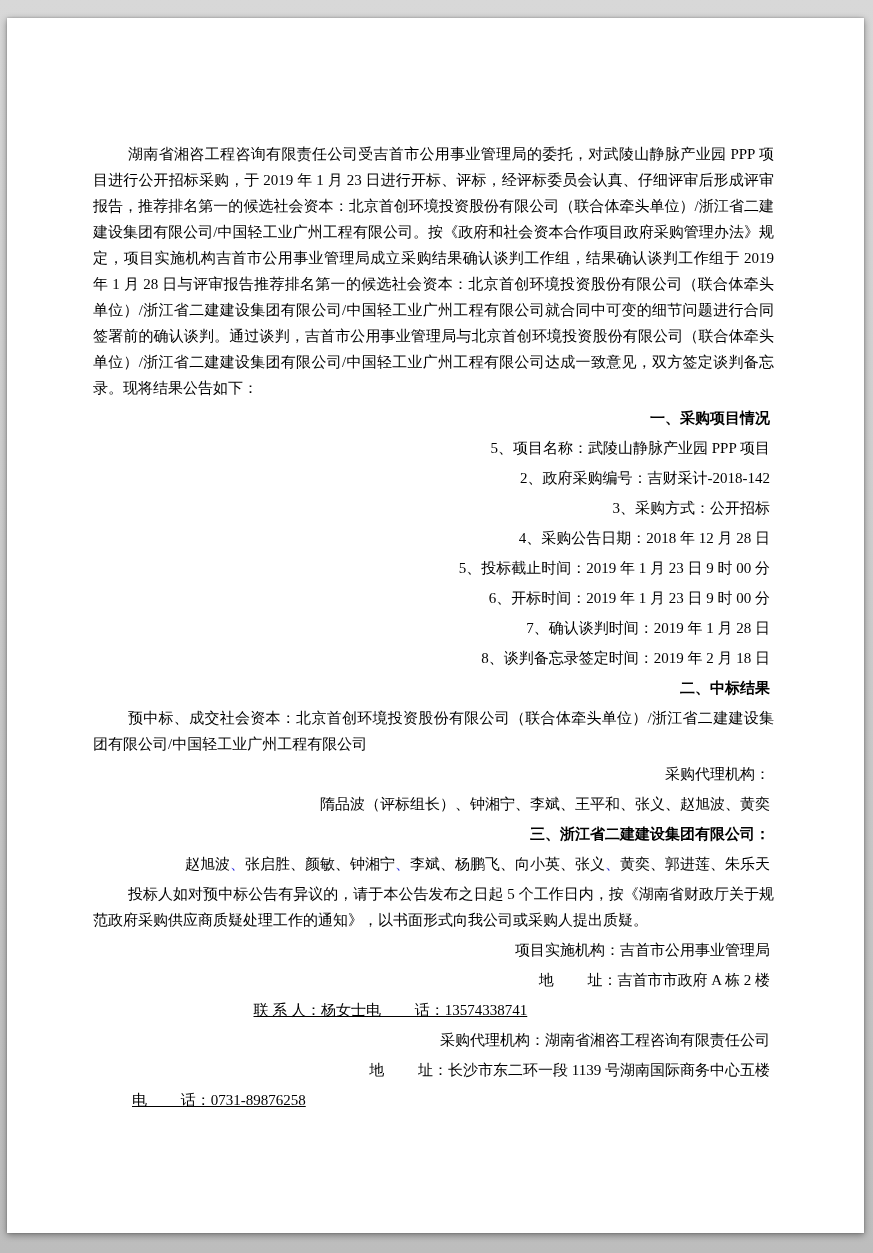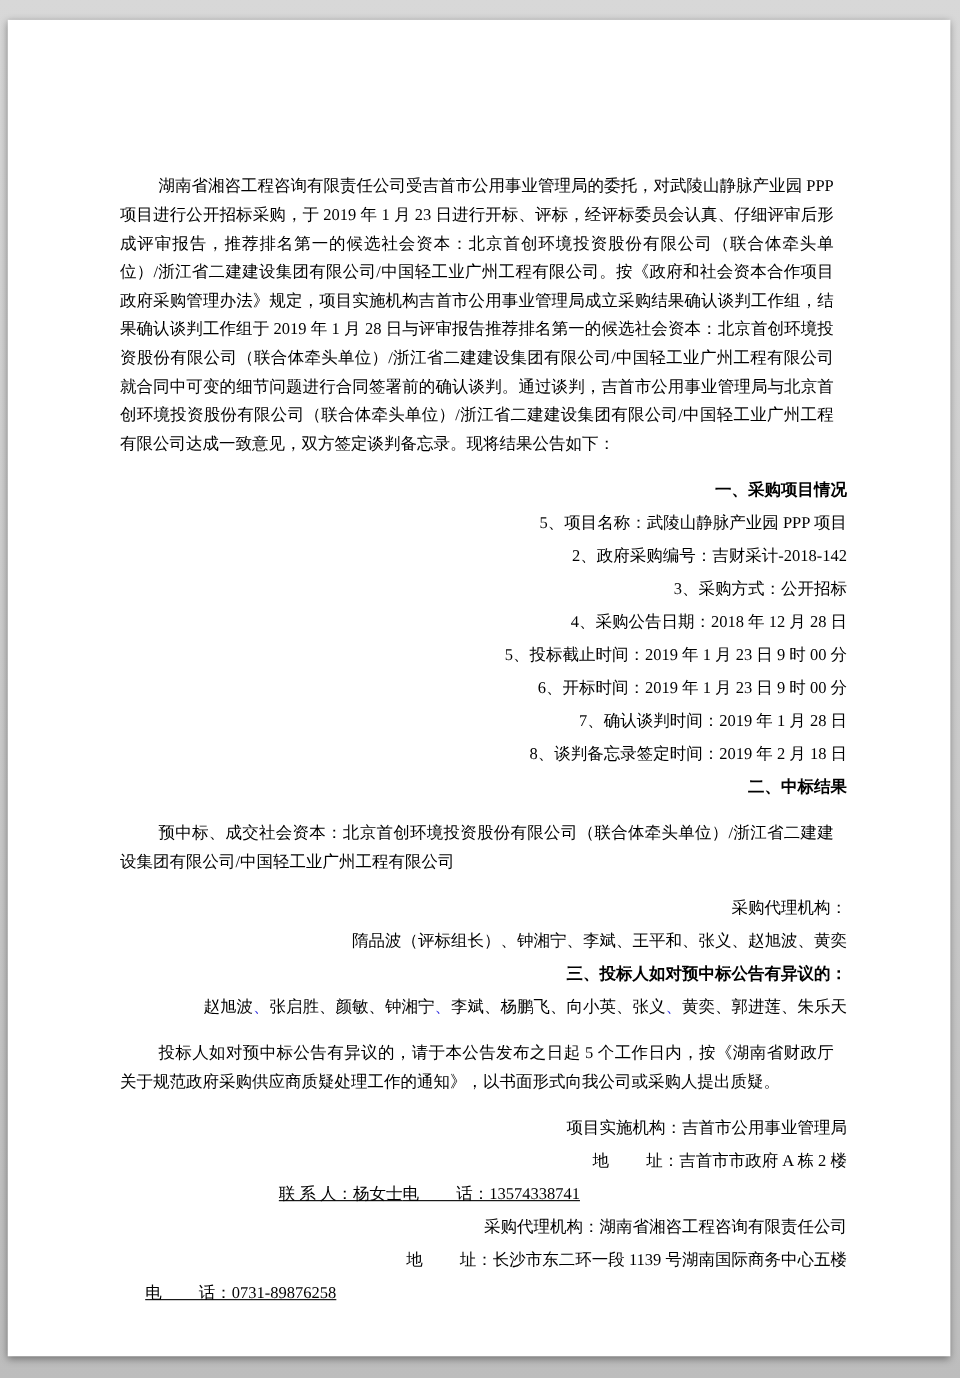--- a/index.html
+++ b/index.html
@@ -27,21 +27,21 @@
     box-sizing: border-box;
     width: 100%;
     height: 100%;
     padding: 123px 90px 40px 86px;
     font-size: 15px;
     line-height: 26px;
     color: #000000;
     text-align: justify;
   }
   .para {
-    margin: 16px;
+    margin: 0;
     text-indent: 35px;
   }
   .line {
     margin: 4px;
     padding-left: 35px;
     text-align: right;
   }
   .heading {
     font-weight: bold;
   }
@@ -70,21 +70,21 @@
     <div class="line">5、投标截止时间：2019 年 1 月 23 日 9 时 00 分</div>
     <div class="line">6、开标时间：2019 年 1 月 23 日 9 时 00 分</div>
     <div class="line">7、确认谈判时间：2019 年 1 月 28 日</div>
     <div class="line">8、谈判备忘录签定时间：2019 年 2 月 18 日</div>
 
     <div class="line heading">二、中标结果</div>
     <p class="para">预中标、成交社会资本：北京首创环境投资股份有限公司（联合体牵头单位）/浙江省二建建设集团有限公司/中国轻工业广州工程有限公司</p>
     <div class="line">采购代理机构：</div>
     <div class="line">隋品波（评标组长）、钟湘宁、李斌、王平和、张义、赵旭波、黄奕</div>
 
-    <div class="line heading">三、投标人如对预中标公告有异议的：</div>
+    <div class="line heading">三、浙江省二建建设集团有限公司：</div>
     <div class="line"><span>赵旭波</span><span style="color: rgb(42, 42, 224);">、</span><span>张启胜、颜敏、钟湘宁</span><span style="color: rgb(42, 42, 224);">、</span><span>李斌、杨鹏飞、向小英、张义</span><span style="color: rgb(42, 42, 224);">、</span><span>黄奕、郭进莲、朱乐天</span></div>
     <p class="para">投标人如对预中标公告有异议的，请于本公告发布之日起 5 个工作日内，按《湖南省财政厅关于规范政府采购供应商质疑处理工作的通知》，以书面形式向我公司或采购人提出质疑。</p>
 
     <div class="line">项目实施机构：吉首市公用事业管理局</div>
     <div class="line">地　　 址：吉首市市政府 A 栋 2 楼</div>
     <div class="line row">
       <span class="col-left">联 系 人：杨女士</span>
       <span>电　　 话：13574338741</span>
     </div>
     <div class="line">采购代理机构：湖南省湘咨工程咨询有限责任公司</div>

